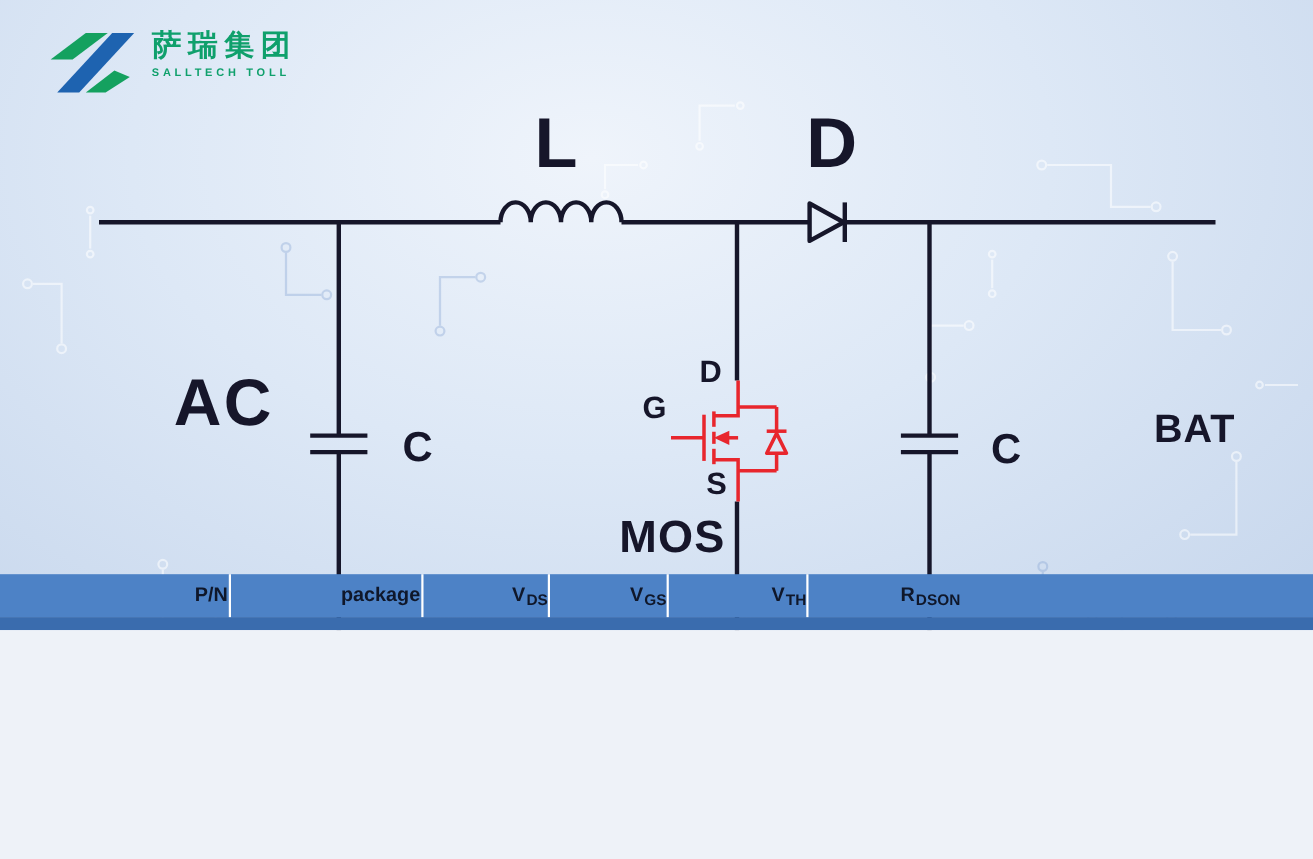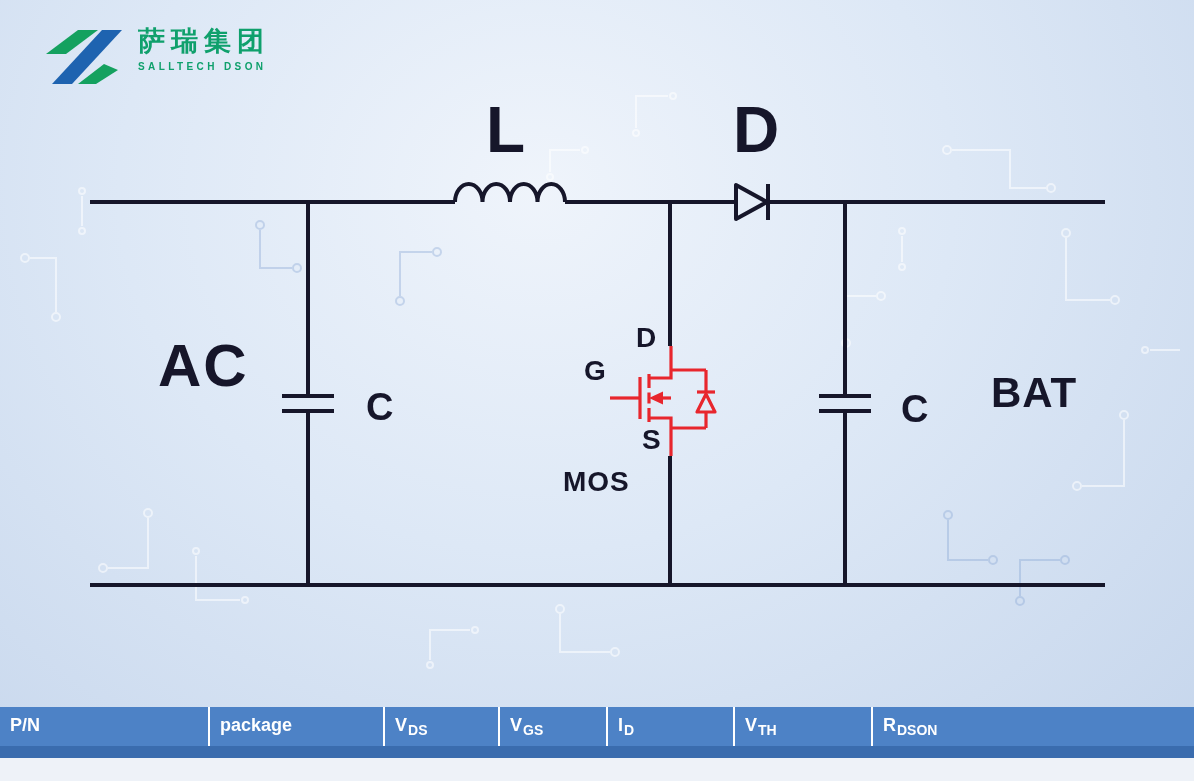--- a/index.html
+++ b/index.html
@@ -1,34 +1,34 @@
 <!DOCTYPE html>
 <html><head>
 <meta charset="utf-8">
 <style>
   html,body{margin:0;padding:0;background:#eef2f8;}
   .page{
-    position:relative;width:1194px;height:758px;overflow:hidden;
+    position:relative;width:1194px;height:573px;overflow:hidden;
     background:radial-gradient(ellipse at 45% 25%, #eff4fb 0%, #dde8f6 45%, #c6d6ec 100%);
     font-family:"Liberation Sans", sans-serif;
   }
   .svg-layer{position:absolute;left:0;top:0;width:1194px;height:781px;}
   .clabel{position:absolute;color:#16162a;font-weight:bold;line-height:1;white-space:nowrap;}
 
   
   .logo{position:absolute;left:42px;top:26px;display:flex;align-items:flex-start;gap:12px;}
   .logo-text{display:flex;flex-direction:column;}
   .logo-cn{font-size:27px;font-weight:bold;color:#0fa06c;letter-spacing:6px;line-height:1.15;}
   .logo-en{font-size:10px;font-weight:bold;color:#0fa06c;letter-spacing:3.4px;margin-top:4px;}
 
   
   .spec-table{position:absolute;left:0;bottom:0;width:1194px;}
   .thead,.trow{display:grid;grid-template-columns:210px 175px 115px 108px 127px 138px 167px 154px;}
   .thead{background:#4d82c6;height:39px;}
-  .th{display:flex;align-items:center;justify-content:flex-start;color:#ffffff;font-weight:bold;font-size:18px;border-right:2px solid #ffffff;padding-left:10px;}
+  .th{display:flex;align-items:center;justify-content:flex-end;color:#0f172a;font-weight:bold;font-size:18px;border-right:2px solid #ffffff;padding-left:10px;}
   .th:last-child{border-right:none;}
   .th sub{font-size:14px;font-weight:bold;margin-left:1px;transform:translateY(4px);}
   .trow{background:#dde8f7;height:38px;}
   .td{display:flex;align-items:center;justify-content:center;color:#1a2742;font-size:17px;}
   .tstrip{height:12px;background:#3a6cae;}
 </style>
 </head>
 <body>
 
 <div class="page">
@@ -94,21 +94,21 @@
   </svg>
 
   <header class="logo">
     <svg width="84" height="62" viewBox="0 0 84 62">
       <polygon points="4,28 36,4 56,4 24,28" fill="#14a15f"></polygon>
       <polygon points="60,4 80,4 30,58 10,58" fill="#1e63b0"></polygon>
       <polygon points="36,58 62,38 76,44 54,58" fill="#14a15f"></polygon>
     </svg>
     <div class="logo-text">
       <div class="logo-cn">萨瑞集团</div>
-      <div class="logo-en">SALLTECH DSON</div>
+      <div class="logo-en">SALLTECH TOLL</div>
     </div>
   </header>
 
   <svg class="svg-layer" viewBox="0 0 1194 781">
     <g stroke="#16162a" stroke-width="4" fill="none">
       <path d="M90,202 H455"></path>
       <path d="M455,202 a13.75,18 0 0 1 27.5,0 a13.75,18 0 0 1 27.5,0 a13.75,18 0 0 1 27.5,0 a13.75,18 0 0 1 27.5,0"></path>
       <path d="M565,202 H736"></path>
       <path d="M768,202 H1105"></path>
       <path d="M90,585 H1105"></path>
@@ -152,44 +152,41 @@
         <path d="M671,428 H706"></path>
       </g>
     </g>
   </svg>
 
   <div class="clabel" style="left:486px;top:98px;font-size:64px;">L</div>
   <div class="clabel" style="left:733px;top:98px;font-size:64px;">D</div>
   <div class="clabel" style="left:158px;top:336px;font-size:60px;letter-spacing:2px;">AC</div>
   <div class="clabel" style="left:366px;top:388px;font-size:38px;">C</div>
   <div class="clabel" style="left:901px;top:390px;font-size:38px;">C</div>
-  <div class="clabel" style="left:991px;top:372px;font-size:42px;letter-spacing:1px;text-align:right;">BAT</div>
+  <div class="clabel" style="left:1049px;top:372px;font-size:36px;letter-spacing:1px;text-align:right;">BAT</div>
   <div class="clabel" style="left:584px;top:357px;font-size:28px;">G</div>
   <div class="clabel" style="left:636px;top:324px;font-size:28px;">D</div>
   <div class="clabel" style="left:642px;top:426px;font-size:28px;">S</div>
-  <div class="clabel" style="left:563px;top:468px;font-size:28px;letter-spacing:1px;">MOS</div>
+  <div class="clabel" style="left:563px;top:468px;font-size:41px;letter-spacing:1px;">MOS</div>
 
   <div class="spec-table">
     <div class="thead">
       <div class="th">
           <span><span>P/N</span><sub></sub></span>
         </div>
       <div class="th">
           <span><span>package</span><sub></sub></span>
         </div>
       <div class="th">
           <span><span>V</span><sub>DS</sub></span>
         </div>
       <div class="th">
           <span><span>V</span><sub>GS</sub></span>
         </div>
       <div class="th">
-          <span><span>I</span><sub>D</sub></span>
-        </div>
-      <div class="th">
           <span><span>V</span><sub>TH</sub></span>
         </div>
       <div class="th">
           <span><span>R</span><sub>DSON</sub></span>
         </div>
     </div>
     <div class="tstrip"></div>
   </div>
 
 </div>

